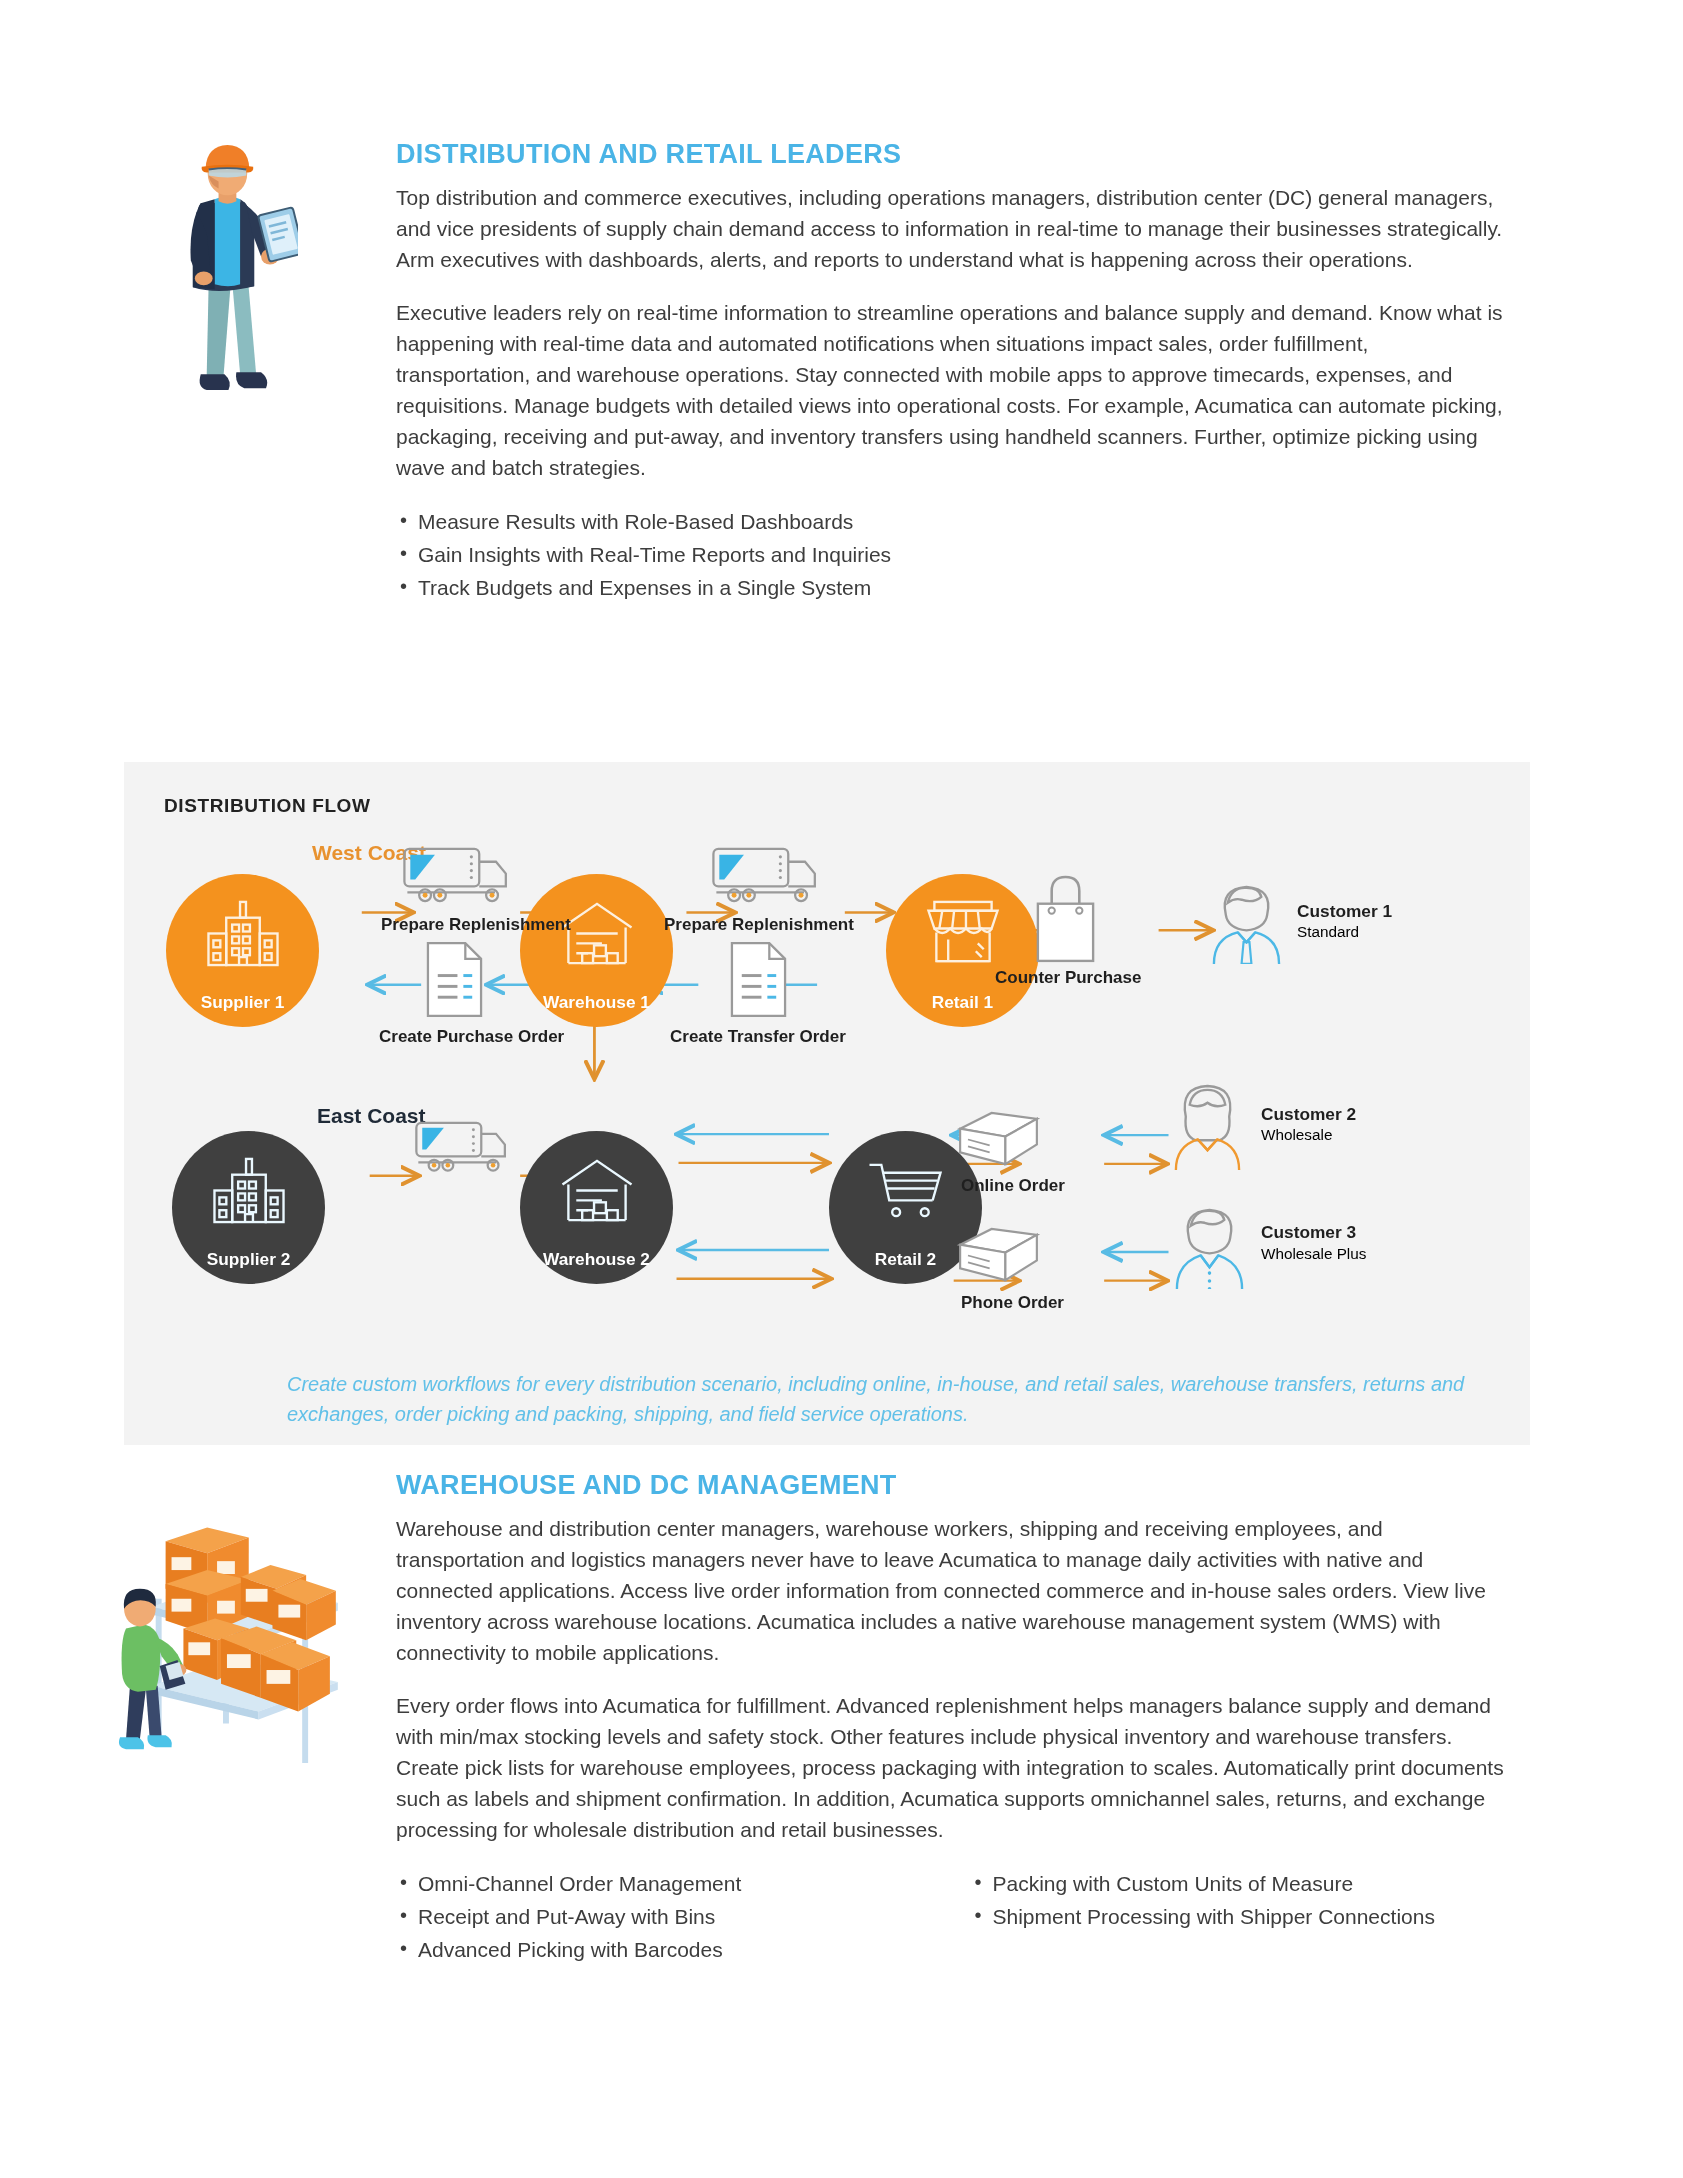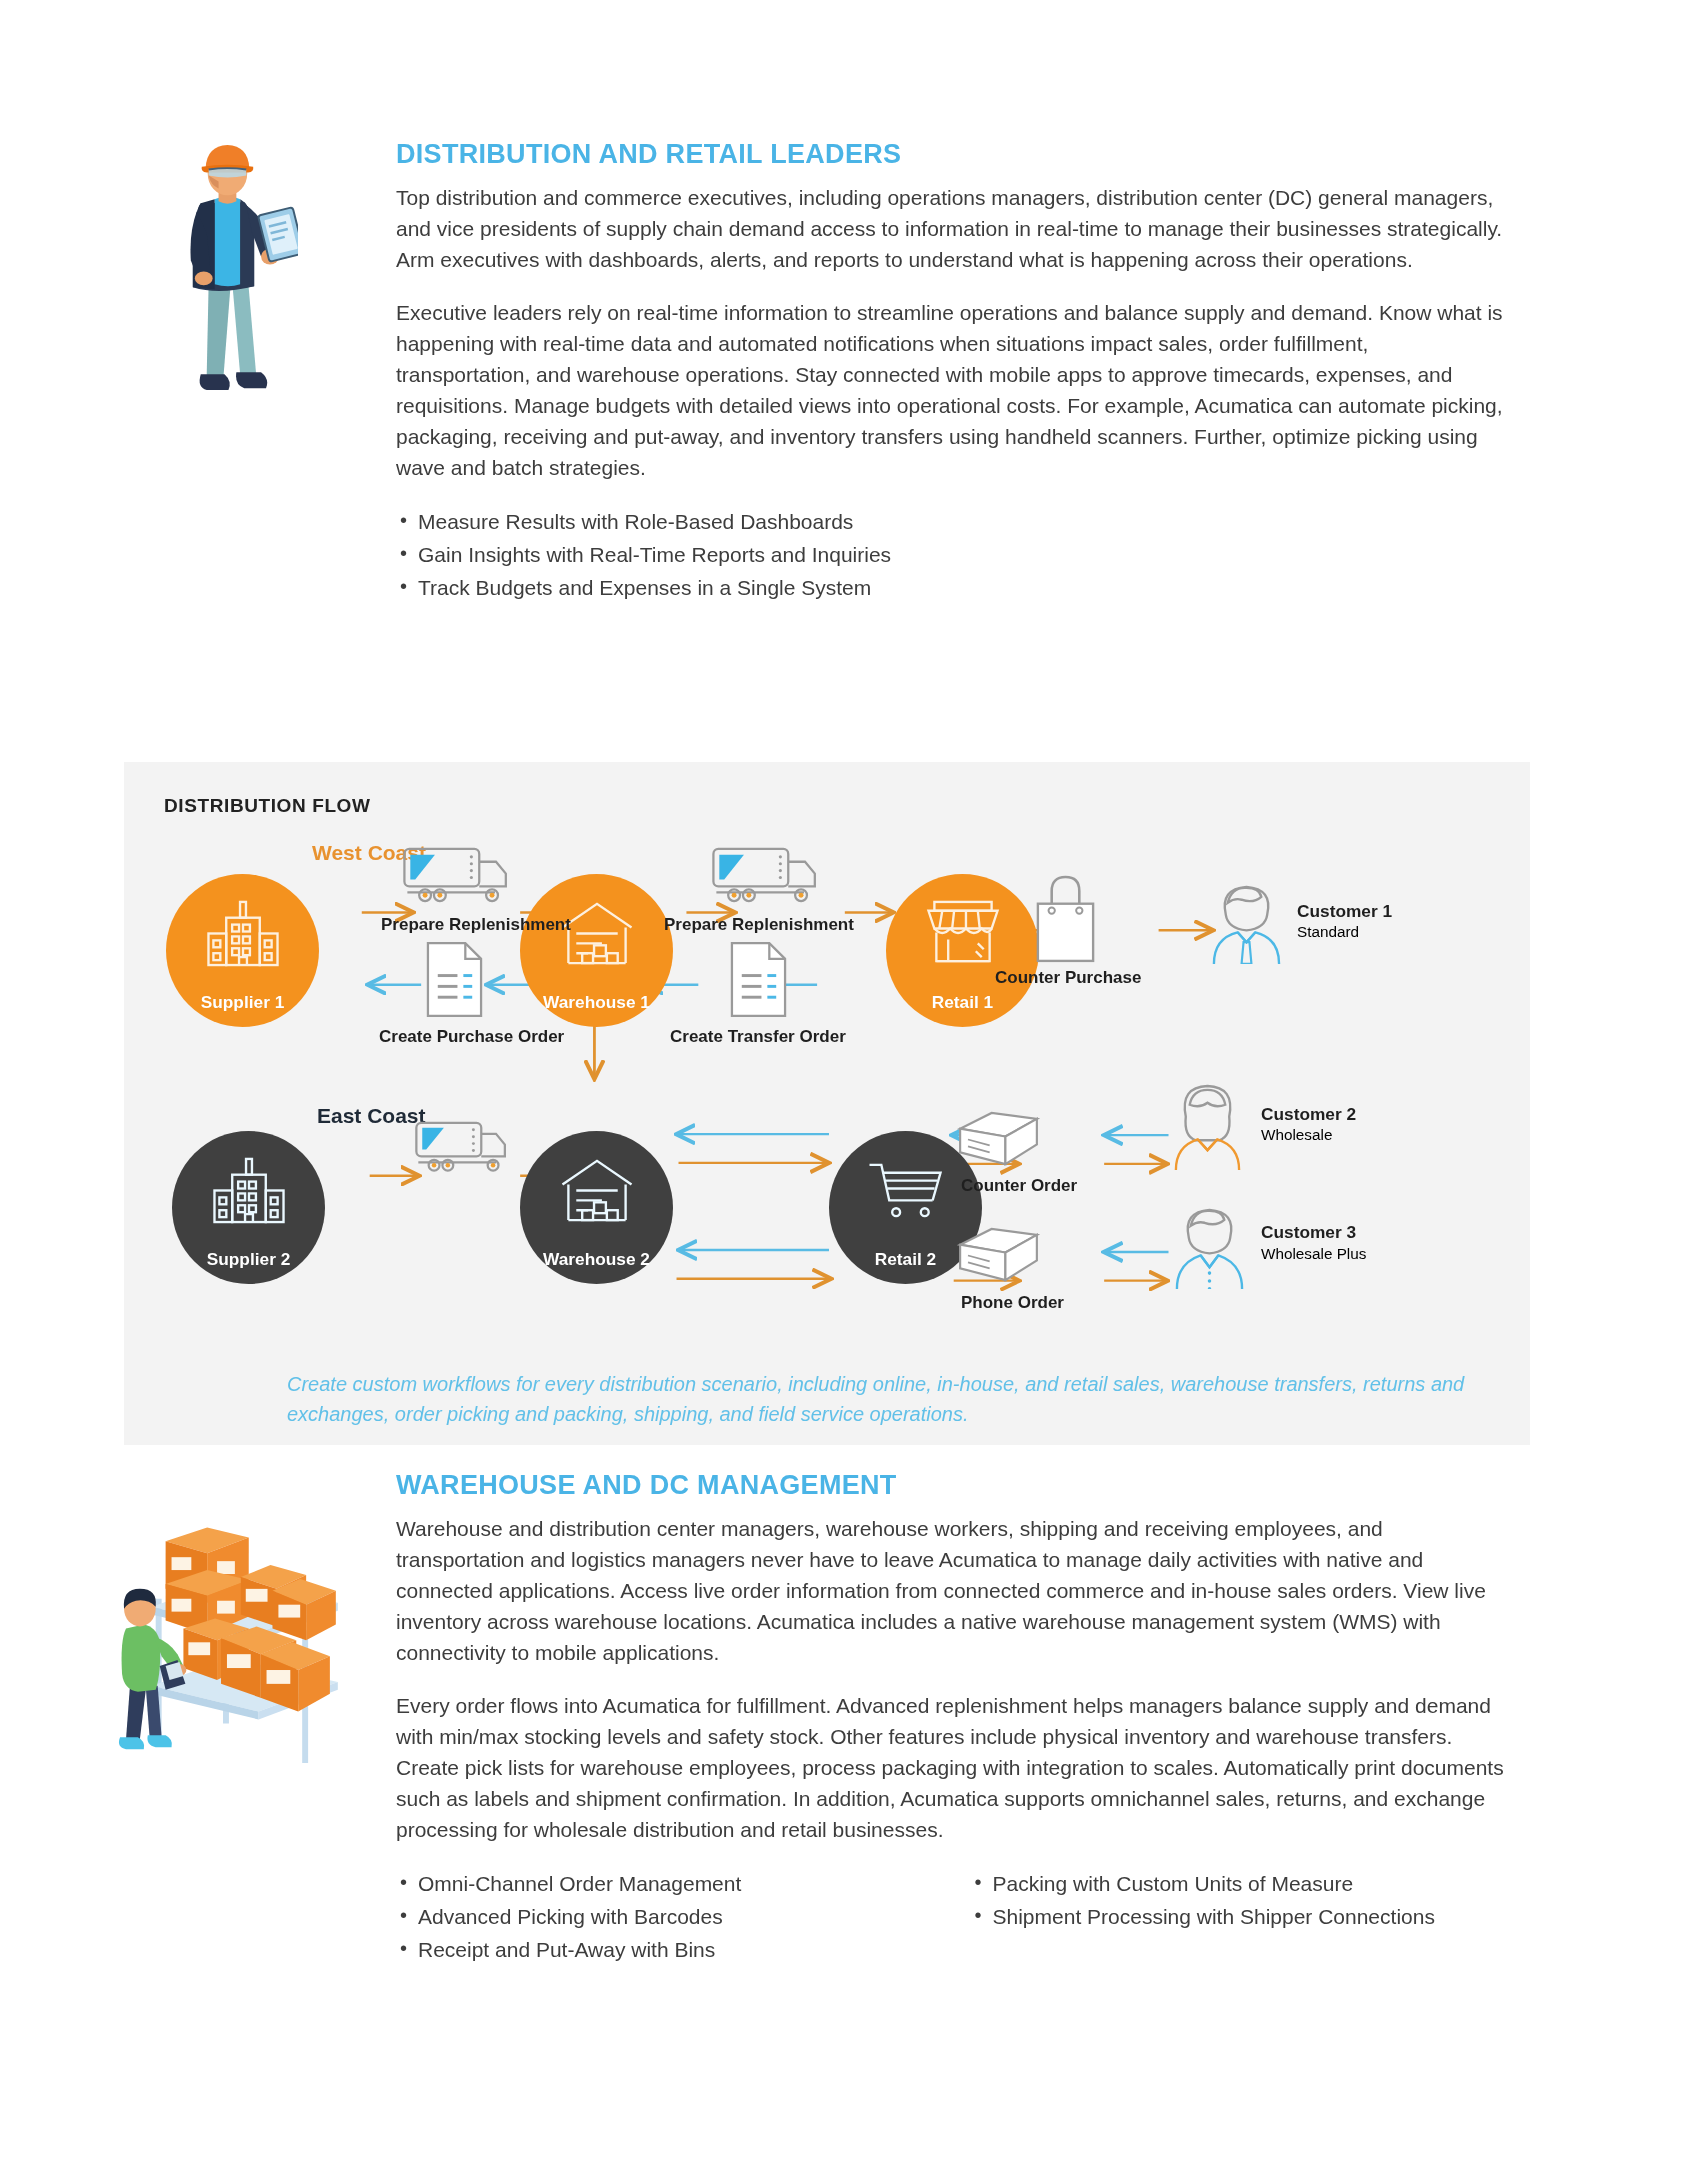--- a/index.html
+++ b/index.html
@@ -474,21 +474,21 @@
           <path d="M6 20 L38 4 L84 10 L52 28 Z"></path>
           <path d="M6 20 L6 44 L52 56 L52 28 Z"></path>
           <path d="M52 28 L84 10 L84 36 L52 56 Z"></path>
         </g>
         <g stroke="#9a9a9a" stroke-width="1.8" fill="none">
           <path d="M14 31 L36 37"></path>
             <path d="M14 38 L36 44"></path>
         </g>
       </svg>
     </div>
-    <div class="flow-label" style="left:837px; top:414px;">Counter Order</div>
+    <div class="flow-label" style="left:837px; top:414px;">Online Order</div>
 
     <div class="mid-icon" style="left:1044px; top:315px;">
       <svg width="79" height="93" viewBox="0 0 80 94">
         <path d="M18 40 Q12 10 40 9 Q68 10 62 40 Q64 60 52 64 L28 64 Q16 60 18 40 Z" fill="none" stroke="#9a9a9a" stroke-width="2.4"></path>
         <path d="M22 28 Q25 13 40 13 Q55 13 58 28 Q48 32 40 26 Q32 32 22 28 Z" fill="none" stroke="#9a9a9a" stroke-width="2.4"></path>
         <path d="M8 94 Q8 70 30 63 L40 74 L50 63 Q72 70 72 94" fill="none" stroke="#f0992f" stroke-width="2.4"></path>
         <path d="M30 63 L40 74 L50 63" fill="none" stroke="#f0992f" stroke-width="2.4"></path>
       </svg>
     </div>
     <div class="cust-name" style="left:1137px; top:342px;">Customer 2</div>
@@ -618,22 +618,22 @@
   </div>
 
   <div class="sec2-text">
     <h2 class="sec-title">WAREHOUSE AND DC MANAGEMENT</h2>
     <p class="body-p">Warehouse and distribution center managers, warehouse workers, shipping and receiving employees, and transportation and logistics managers never have to leave Acumatica to manage daily activities with native and connected applications. Access live order information from connected commerce and in-house sales orders. View live inventory across warehouse locations. Acumatica includes a native warehouse management system (WMS) with connectivity to mobile applications.</p>
     <p class="body-p">Every order flows into Acumatica for fulfillment. Advanced replenishment helps managers balance supply and demand with min/max stocking levels and safety stock. Other features include physical inventory and warehouse transfers. Create pick lists for warehouse employees, process packaging with integration to scales. Automatically print documents such as labels and shipment confirmation. In addition, Acumatica supports omnichannel sales, returns, and exchange processing for wholesale distribution and retail businesses.</p>
 
     <div class="bullet-cols">
       <ul class="feat col-a">
         <li>Omni-Channel Order Management</li>
+        <li>Receipt and Put-Away with Bins</li>
         <li>Advanced Picking with Barcodes</li>
-        <li>Receipt and Put-Away with Bins</li>
       </ul>
       <ul class="feat col-b">
         <li>Packing with Custom Units of Measure</li>
         <li>Shipment Processing with Shipper Connections</li>
       </ul>
     </div>
   </div>
 
 </div>
 

